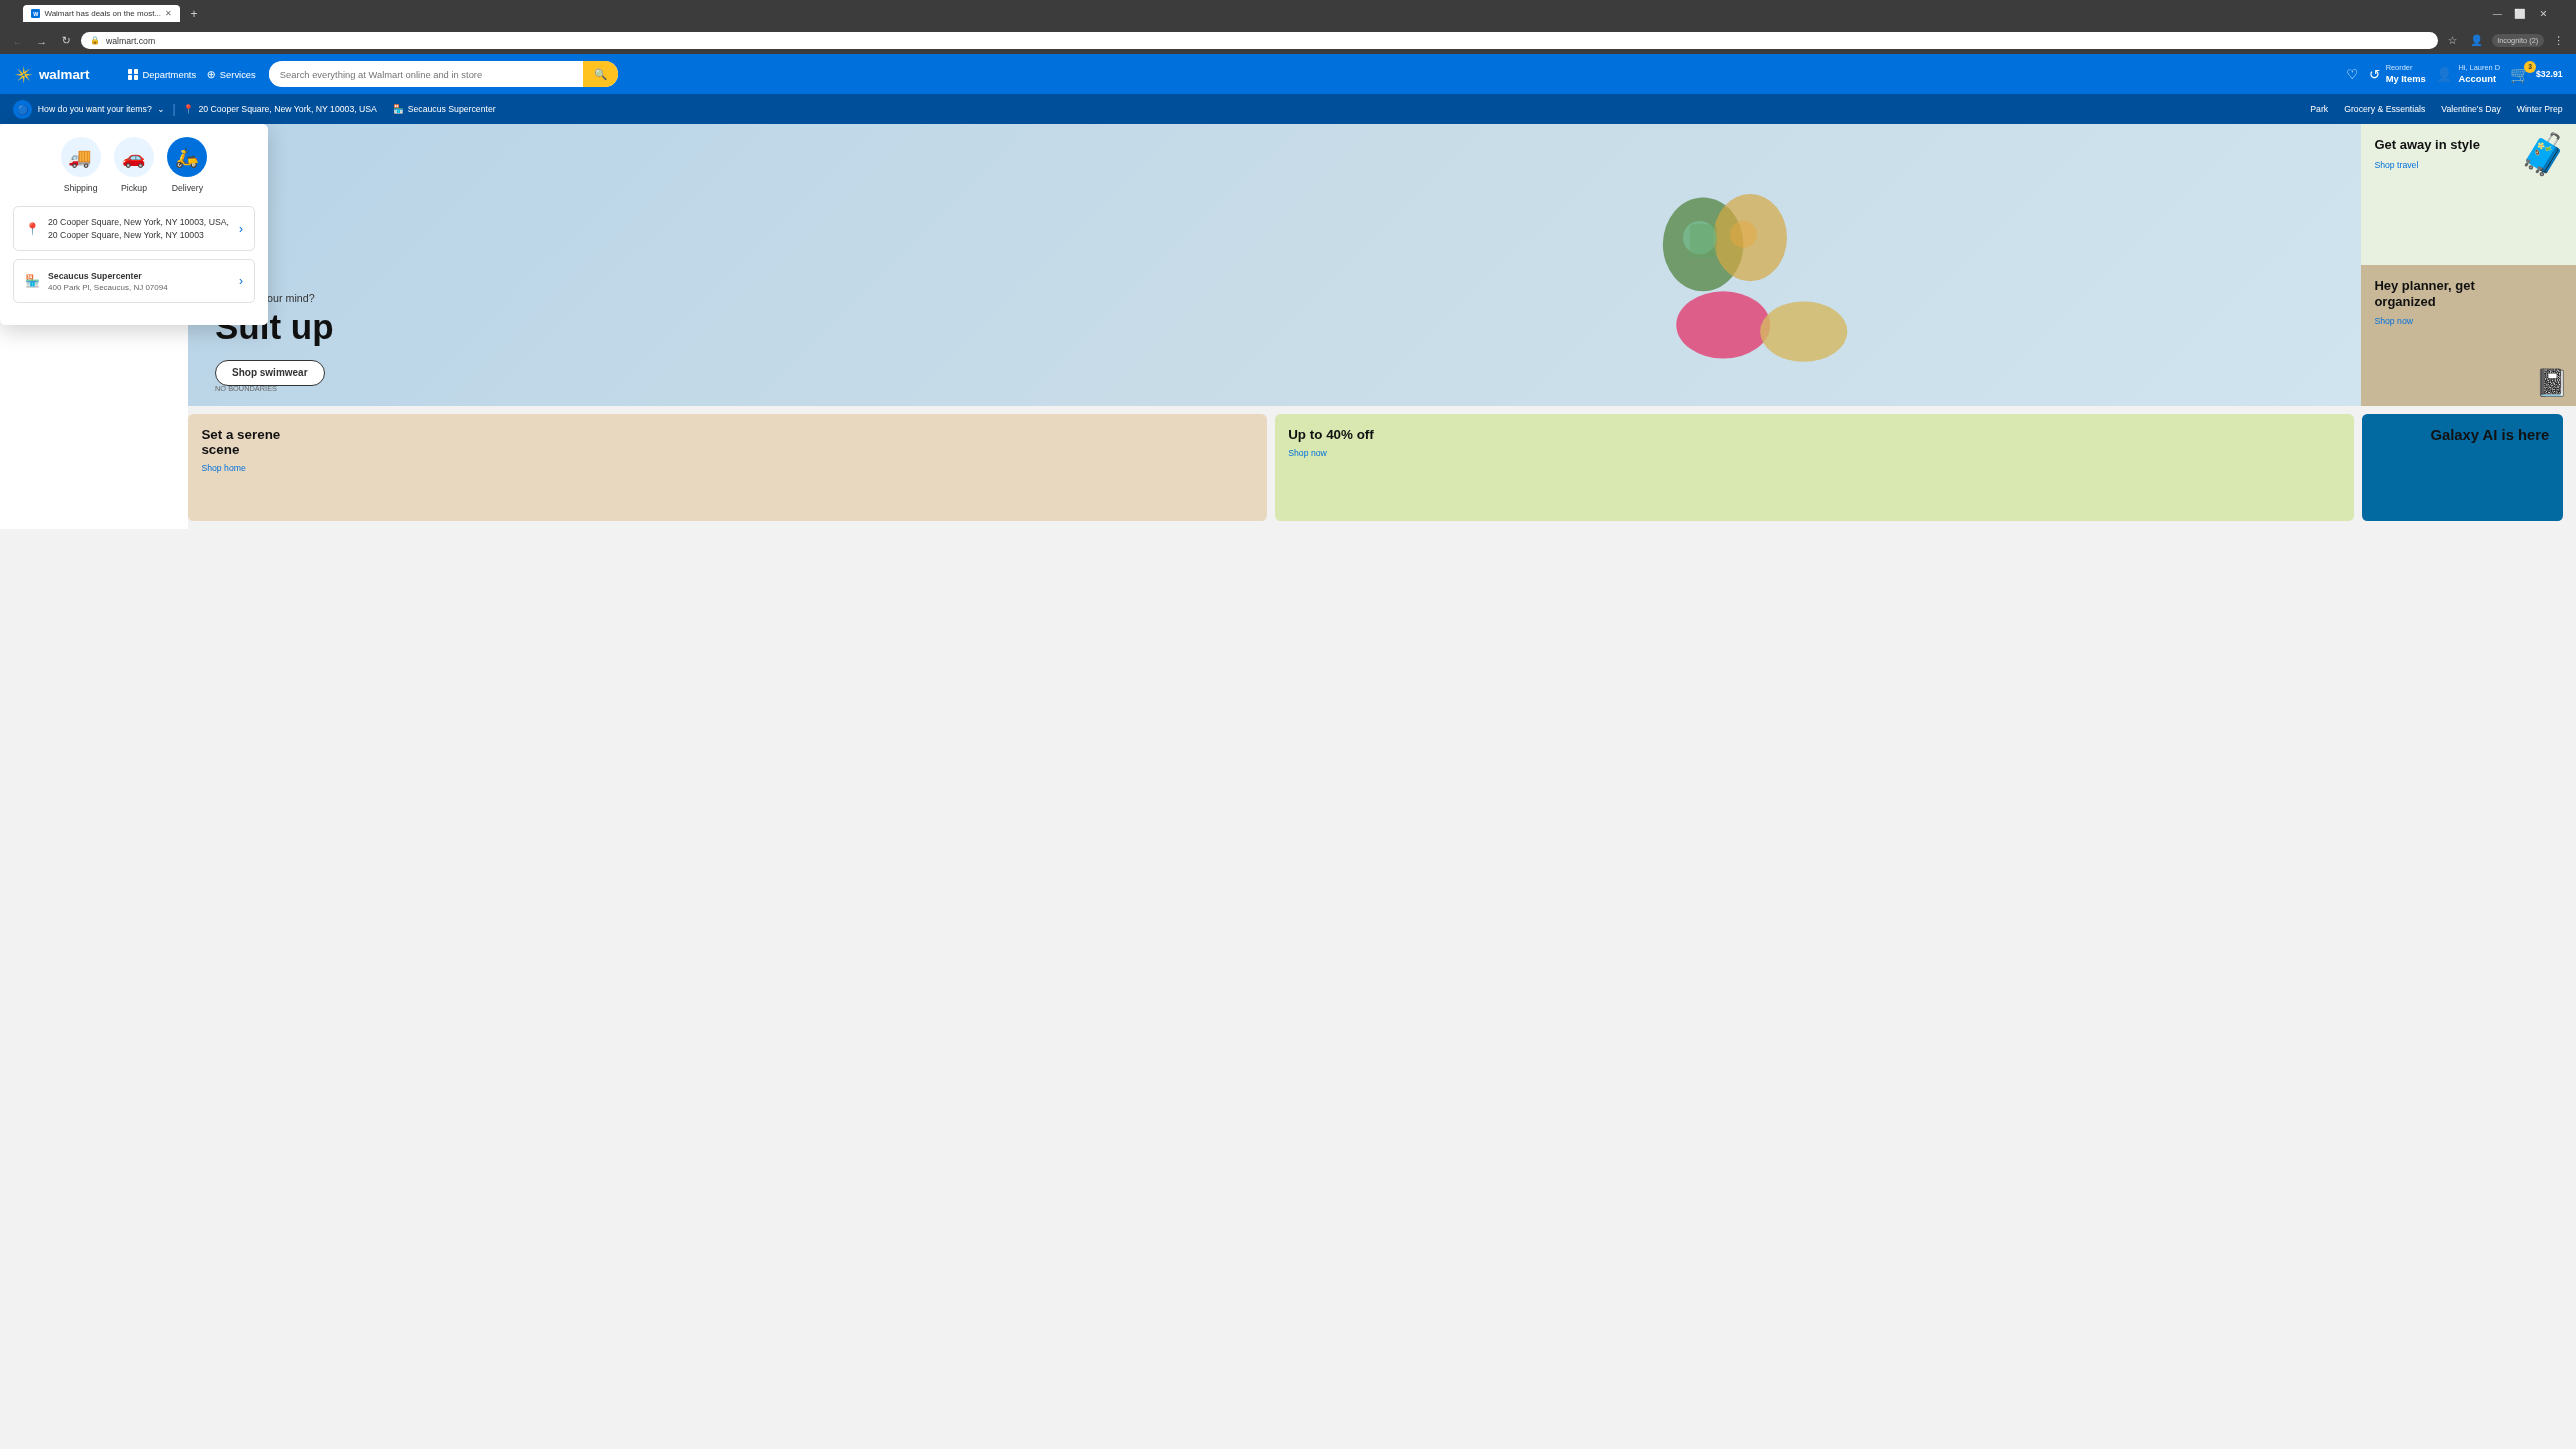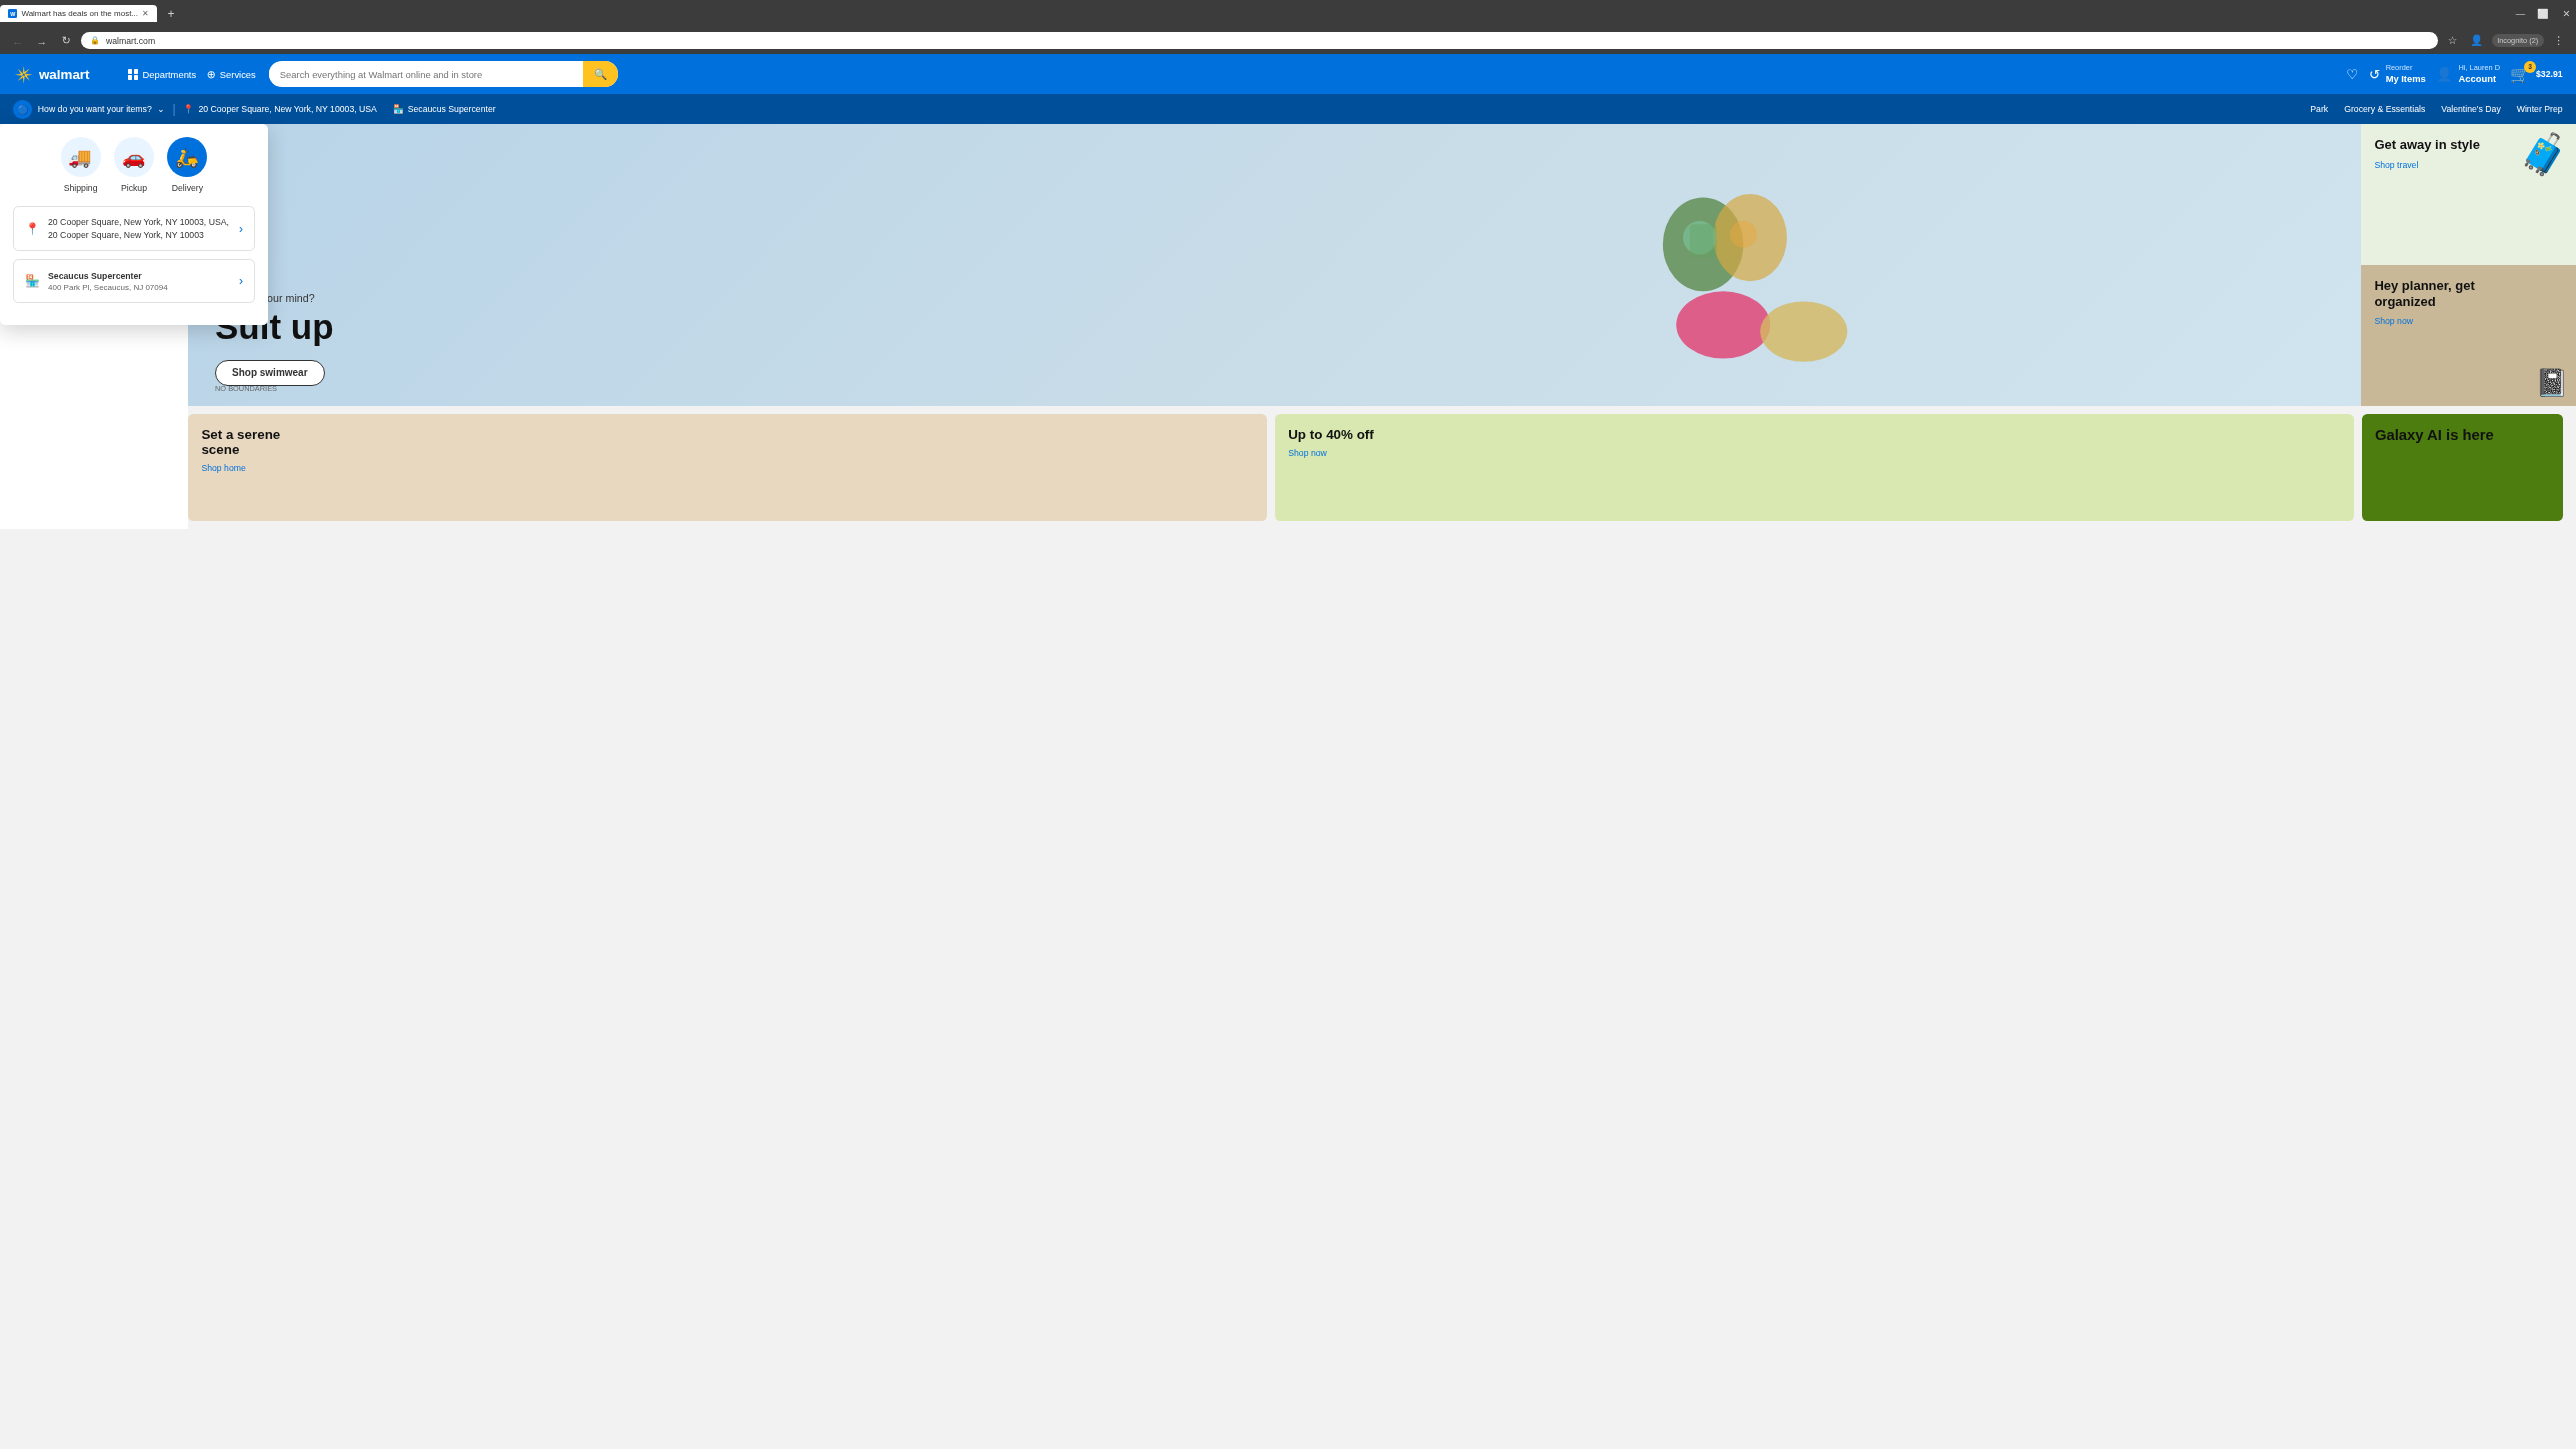--- a/index.html
+++ b/index.html
@@ -6,21 +6,21 @@
     body { font-family: -apple-system, BlinkMacSystemFont, 'Segoe UI', sans-serif; background: #f2f2f2; font-size: 9.4px; }
 
     
     .browser-chrome {
       background: #2d2d2d;
       width: 100%;
     }
     .browser-title-bar {
       display: flex;
       align-items: center;
-      padding: 4px 0;
+      padding: 4px 23px;
       background: #3c3c3c;
       gap: 5.4px;
     }
     .browser-tab {
       display: flex;
       align-items: center;
       background: #fff;
       border-radius: 4px 4px 0 0;
       padding: 4px 8px;
       font-size: 8px;
@@ -774,21 +774,21 @@
 
       <div class="bottom-cards-row">
         <div class="bottom-card" style="background:#e8d8c0;">
           <div class="bottom-card-title">Set a serene scene</div>
           <a class="bottom-card-link">Shop home</a>
         </div>
         <div class="bottom-card blue" style="background:#d8e8b0;">
           <div class="bottom-card-title">Up to 40% off</div>
           <a class="bottom-card-link">Shop now</a>
         </div>
-        <div class="galaxy-card" style="background:#4d7c0f;flex:0 0 201px;">
+        <div class="galaxy-card" style="background:#0369a1;flex:0 0 201px;text-align:right;">
           <div class="galaxy-title">Galaxy AI is here</div>
         </div>
       </div>
     </div>
   </div>
 
 </div>
 
 
 </body></html>

